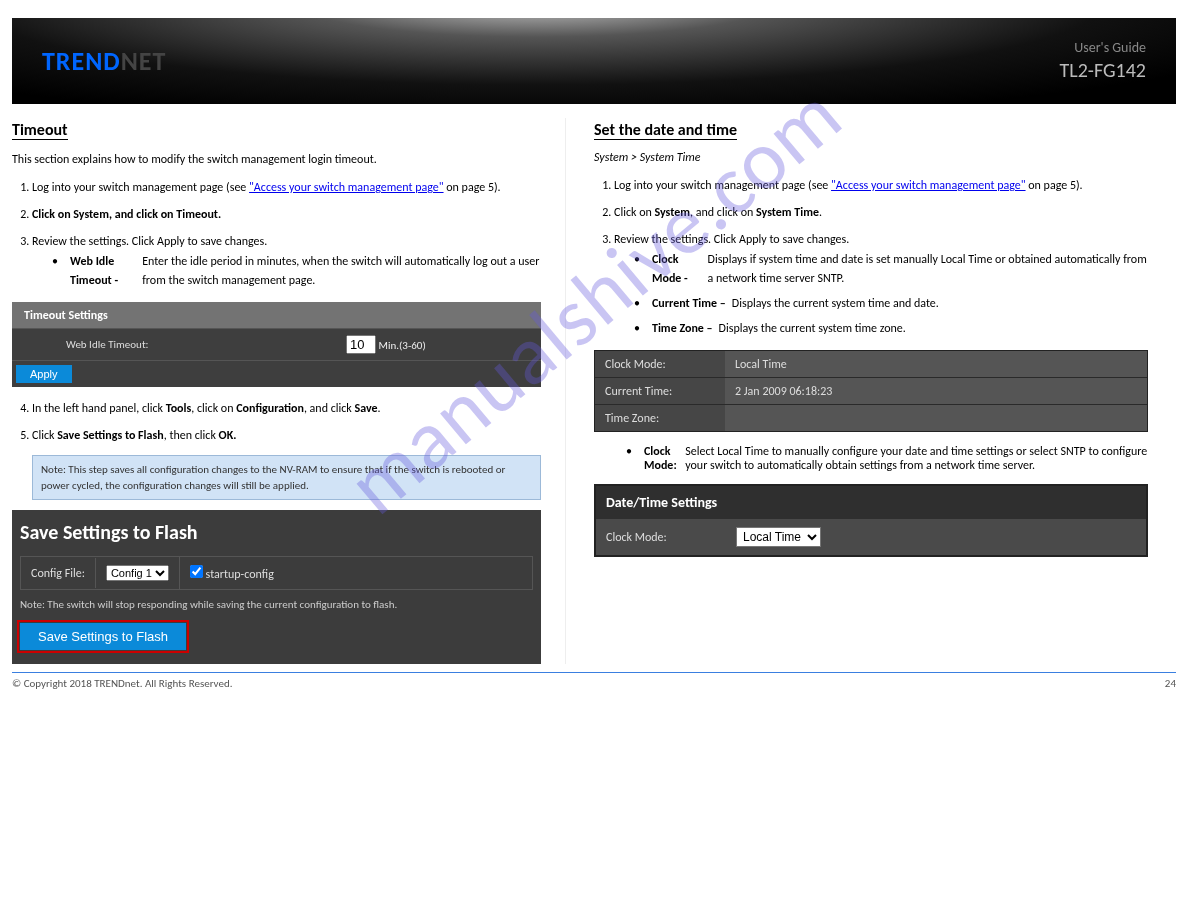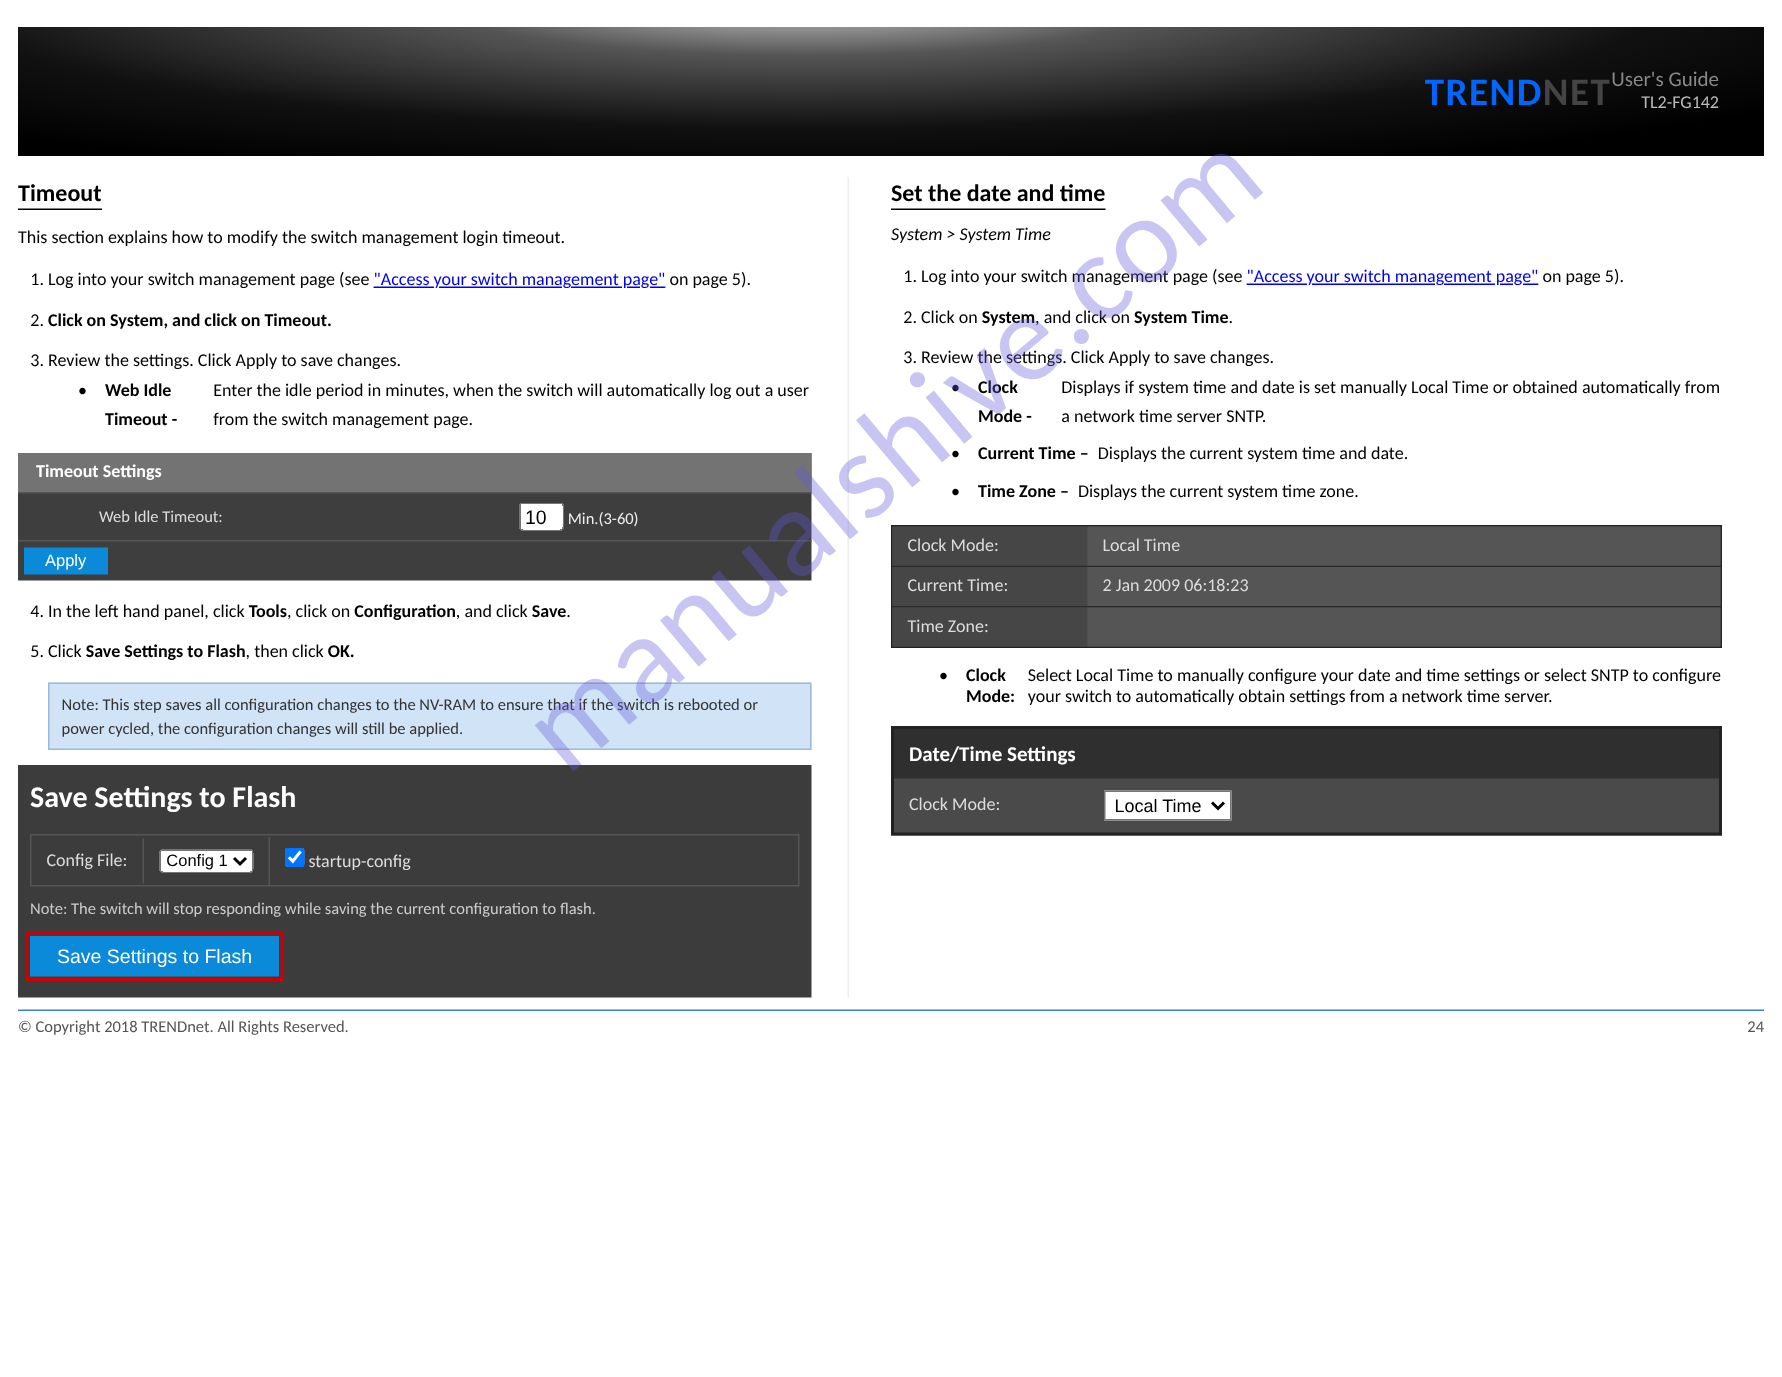--- a/index.html
+++ b/index.html
@@ -1,22 +1,22 @@
 <!DOCTYPE html>
 <html><head>
 <meta charset="utf-8">
 <style>
   * { margin:0; padding:0; box-sizing:border-box; }
   body { width:1188px; margin:0 auto; background:#fff; font-family: Calibri, Arial, sans-serif; color:#000; font-size:12px; position:relative; }
-  .top-banner { height:86px; background: radial-gradient(ellipse 70% 140% at 45% -20%, #ccc 0%, #555 30%, #111 70%, #000 100%); margin:18px 12px 0 12px; display:flex; justify-content:flex-end; align-items:center; padding:16px 30px; }
+  .top-banner { height:86px; background: radial-gradient(ellipse 70% 140% at 45% -20%, #ccc 0%, #555 30%, #111 70%, #000 100%); margin:18px 12px 0 12px; display:flex; justify-content:space-between; align-items:center; padding:16px 30px; }
   .brand { font-size:26px; font-weight:bold; letter-spacing:1px; }
   .brand .tr { color:#0066ff; }
   .brand .end { color:#444; }
   .model { color:#888; font-size:14px; text-align:right; line-height:1.3; }
-  .model .big { color:#bbb; font-size:12px; }
+  .model .big { color:#bbb; font-size:20px; }
 
   .columns { display:flex; margin:14px 12px 0 12px; gap:28px; }
   .col { width:554px; position:relative; }
   .col.left { border-right:1px solid #eee; padding-right:24px; }
 
   .section-title { font-weight:bold; font-size:16px; border-bottom:1px solid #000; display:inline-block; margin:2px 0 10px 0; }
   .nav-path { font-style:italic; margin-bottom:12px; }
   .body-text { font-size:12px; line-height:1.5; margin-bottom:10px; }
 
   ol.steps { margin-left:20px; font-size:12px; line-height:1.6; }

